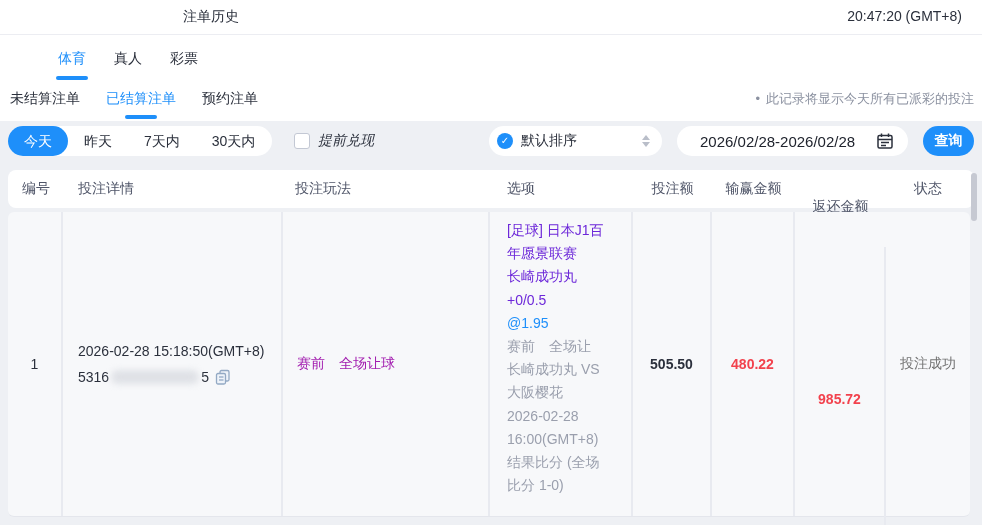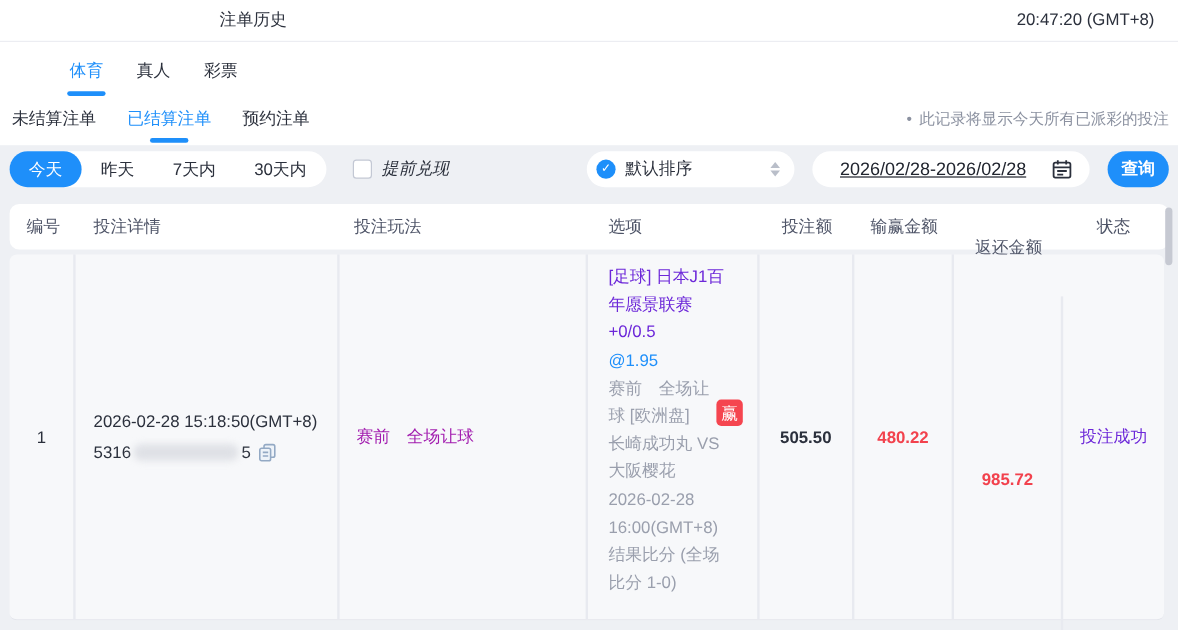--- a/index.html
+++ b/index.html
@@ -37,21 +37,21 @@
   .cashout-label { color:#2b303c; }
 
   .sort-select { position:absolute; top:126px; left:489px; width:173px; height:30px; background:#fff; border-radius:15px; display:flex; align-items:center; padding:0 12px 0 8px; cursor:pointer; }
   .check-circle { width:16px; height:16px; border-radius:50%; background:#1e8ffa; color:#fff; font-size:10px; line-height:16px; text-align:center; margin-right:8px; flex:none; }
   .sort-value { flex:1; color:#2b303c; }
   .sort-carets { display:flex; flex-direction:column; gap:2px; align-items:center; }
   .caret-up { width:0; height:0; border-left:4px solid transparent; border-right:4px solid transparent; border-bottom:5px solid #b9bec9; }
   .caret-down { width:0; height:0; border-left:4px solid transparent; border-right:4px solid transparent; border-top:5px solid #b9bec9; }
 
   .date-field { position:absolute; top:126px; left:677px; width:231px; height:30px; background:#fff; border-radius:15px; display:flex; align-items:center; justify-content:space-between; padding:0 14px 0 23px; cursor:pointer; }
-  .date-value { font-size:15px; color:#20242e;text-decoration:underline; }
+  .date-value { font-size:15px; color:#20242e; }
   .query-btn { position:absolute; top:126px; left:923px; width:51px; height:30px; background:#1e8ffa; border:none; border-radius:15px; color:#fff; font-size:14px; font-family:inherit; cursor:pointer;font-weight:bold; }
 
   
   .thead { position:absolute; top:170px; left:8px; width:966px; height:38px; background:#fff; border-radius:8px; display:flex; align-items:center; color:#4f5568; }
   .tbody-row { position:absolute; top:212px; left:8px; width:962px; height:305px; background:#f7f8fa; border-radius:6px; display:flex; border-bottom:1px solid #e4e6ec; }
   .col { flex:none; height:100%; }
   .bcell { border-right:2px solid #e8eaf0; display:flex; align-items:center; }
   .bcell:last-child { border-right:none; }
   .w-no{width:55px;} .w-detail{width:220px;} .w-play{width:207px;} .w-option{width:143px;}
   .w-bet{width:79px;} .w-win{width:83px;} .w-ret{width:91px;margin-top:35px;} .w-status{width:84px;}
@@ -65,21 +65,21 @@
   .copy-icon { margin-left:6px; cursor:pointer; display:inline-flex; }
   .play-inner { padding-left:14px; color:#a21caf; }
   .option-inner { padding:7px 14px 0 17px; width:100%; }
   .opt-line { line-height:23.2px; height:23.2px; white-space:nowrap; position:relative; }
   .ln-dark { color:#6d28d9; }
   .ln-blue { color:#1e8ffa; }
   .ln-gray { color:#9a9fad; }
   .win-badge { position:absolute; right:-2px; top:-2px; width:22px; height:22px; background:#f5454f; border-radius:4px; color:#fff; font-size:14px; line-height:22px; text-align:center; }
   .amount { font-weight:bold; color:#2b303c; }
   .amount.red { color:#f2424d; }
-  .status-text { color:#6d28d9; }
+  .status-text { color:#737373; }
 
   .scroll-thumb { position:absolute; left:971px; top:173px; width:6px; height:48px; background:#c6c9d2; border-radius:3px; cursor:pointer; }
 </style>
 </head>
 <body>
 
 <div class="top-white">
   <div class="topbar">
     <div class="page-title">注单历史</div>
     <div class="clock">20:47:20 (GMT+8)</div>
@@ -188,27 +188,24 @@
   </div>
 
   <div class="col bcell w-play">
     <div class="play-inner">赛前　全场让球</div>
   </div>
 
   <div class="col bcell w-option" style="align-items:flex-start;">
     <div class="option-inner">
       <div class="opt-line ln-dark">[足球] 日本J1百</div>
       <div class="opt-line ln-dark">年愿景联赛</div>
+      <div class="opt-line ln-dark">长崎成功丸</div>
       <div class="opt-line ln-dark">+0/0.5</div>
       <div class="opt-line ln-blue">@1.95</div>
       <div class="opt-line ln-gray">赛前　全场让</div>
-      <div class="opt-line ln-gray">
-        <span>球 [欧洲盘]</span>
-        <span class="win-badge">赢</span>
-      </div>
       <div class="opt-line ln-gray">长崎成功丸 VS</div>
       <div class="opt-line ln-gray">大阪樱花</div>
       <div class="opt-line ln-gray">2026-02-28</div>
       <div class="opt-line ln-gray">16:00(GMT+8)</div>
       <div class="opt-line ln-gray">结果比分 (全场</div>
       <div class="opt-line ln-gray">比分 1-0)</div>
     </div>
   </div>
 
   <div class="col bcell w-bet cell-center">

